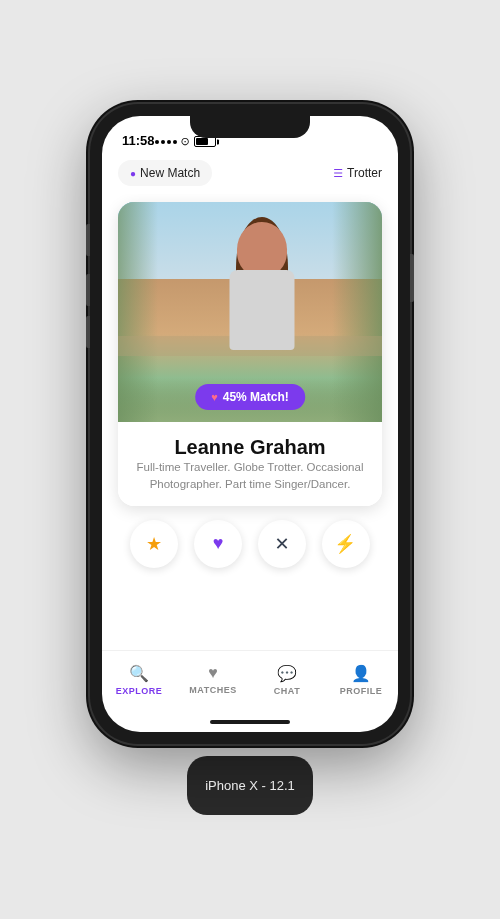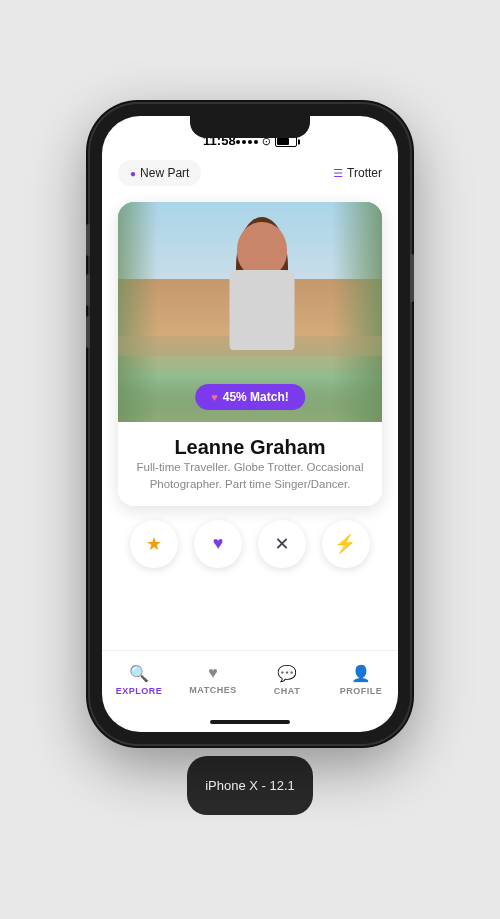--- a/index.html
+++ b/index.html
@@ -92,21 +92,21 @@
       background: #1a1a1a;
       border-radius: 0 0 16px 16px;
       z-index: 10;
     }
 
     
     .status-bar {
       height: 36px;
       display: flex;
       align-items: flex-end;
-      justify-content: center;
+      justify-content: flex-start;
       padding: 0 20px 4px 20px;
       flex-shrink: 0;
     }
 
     .status-time {
       font-size: 13px;
       font-weight: 600;
       color: #000;
     }
 
@@ -499,21 +499,21 @@
           <span class="wifi-icon">⊙</span>
           <div class="battery-icon">
             <div class="battery-fill"></div>
           </div>
         </div>
       </div>
 
       <div class="header">
         <button class="location-btn">
           <span class="location-pin">●</span>
-          <span>New Part</span>
+          <span>New Match</span>
         </button>
         <button class="filter-btn">
           <span class="filter-icon">☰</span>
           <span>Trotter</span>
         </button>
       </div>
 
       <div class="main-content">
 
         <div class="profile-card">

